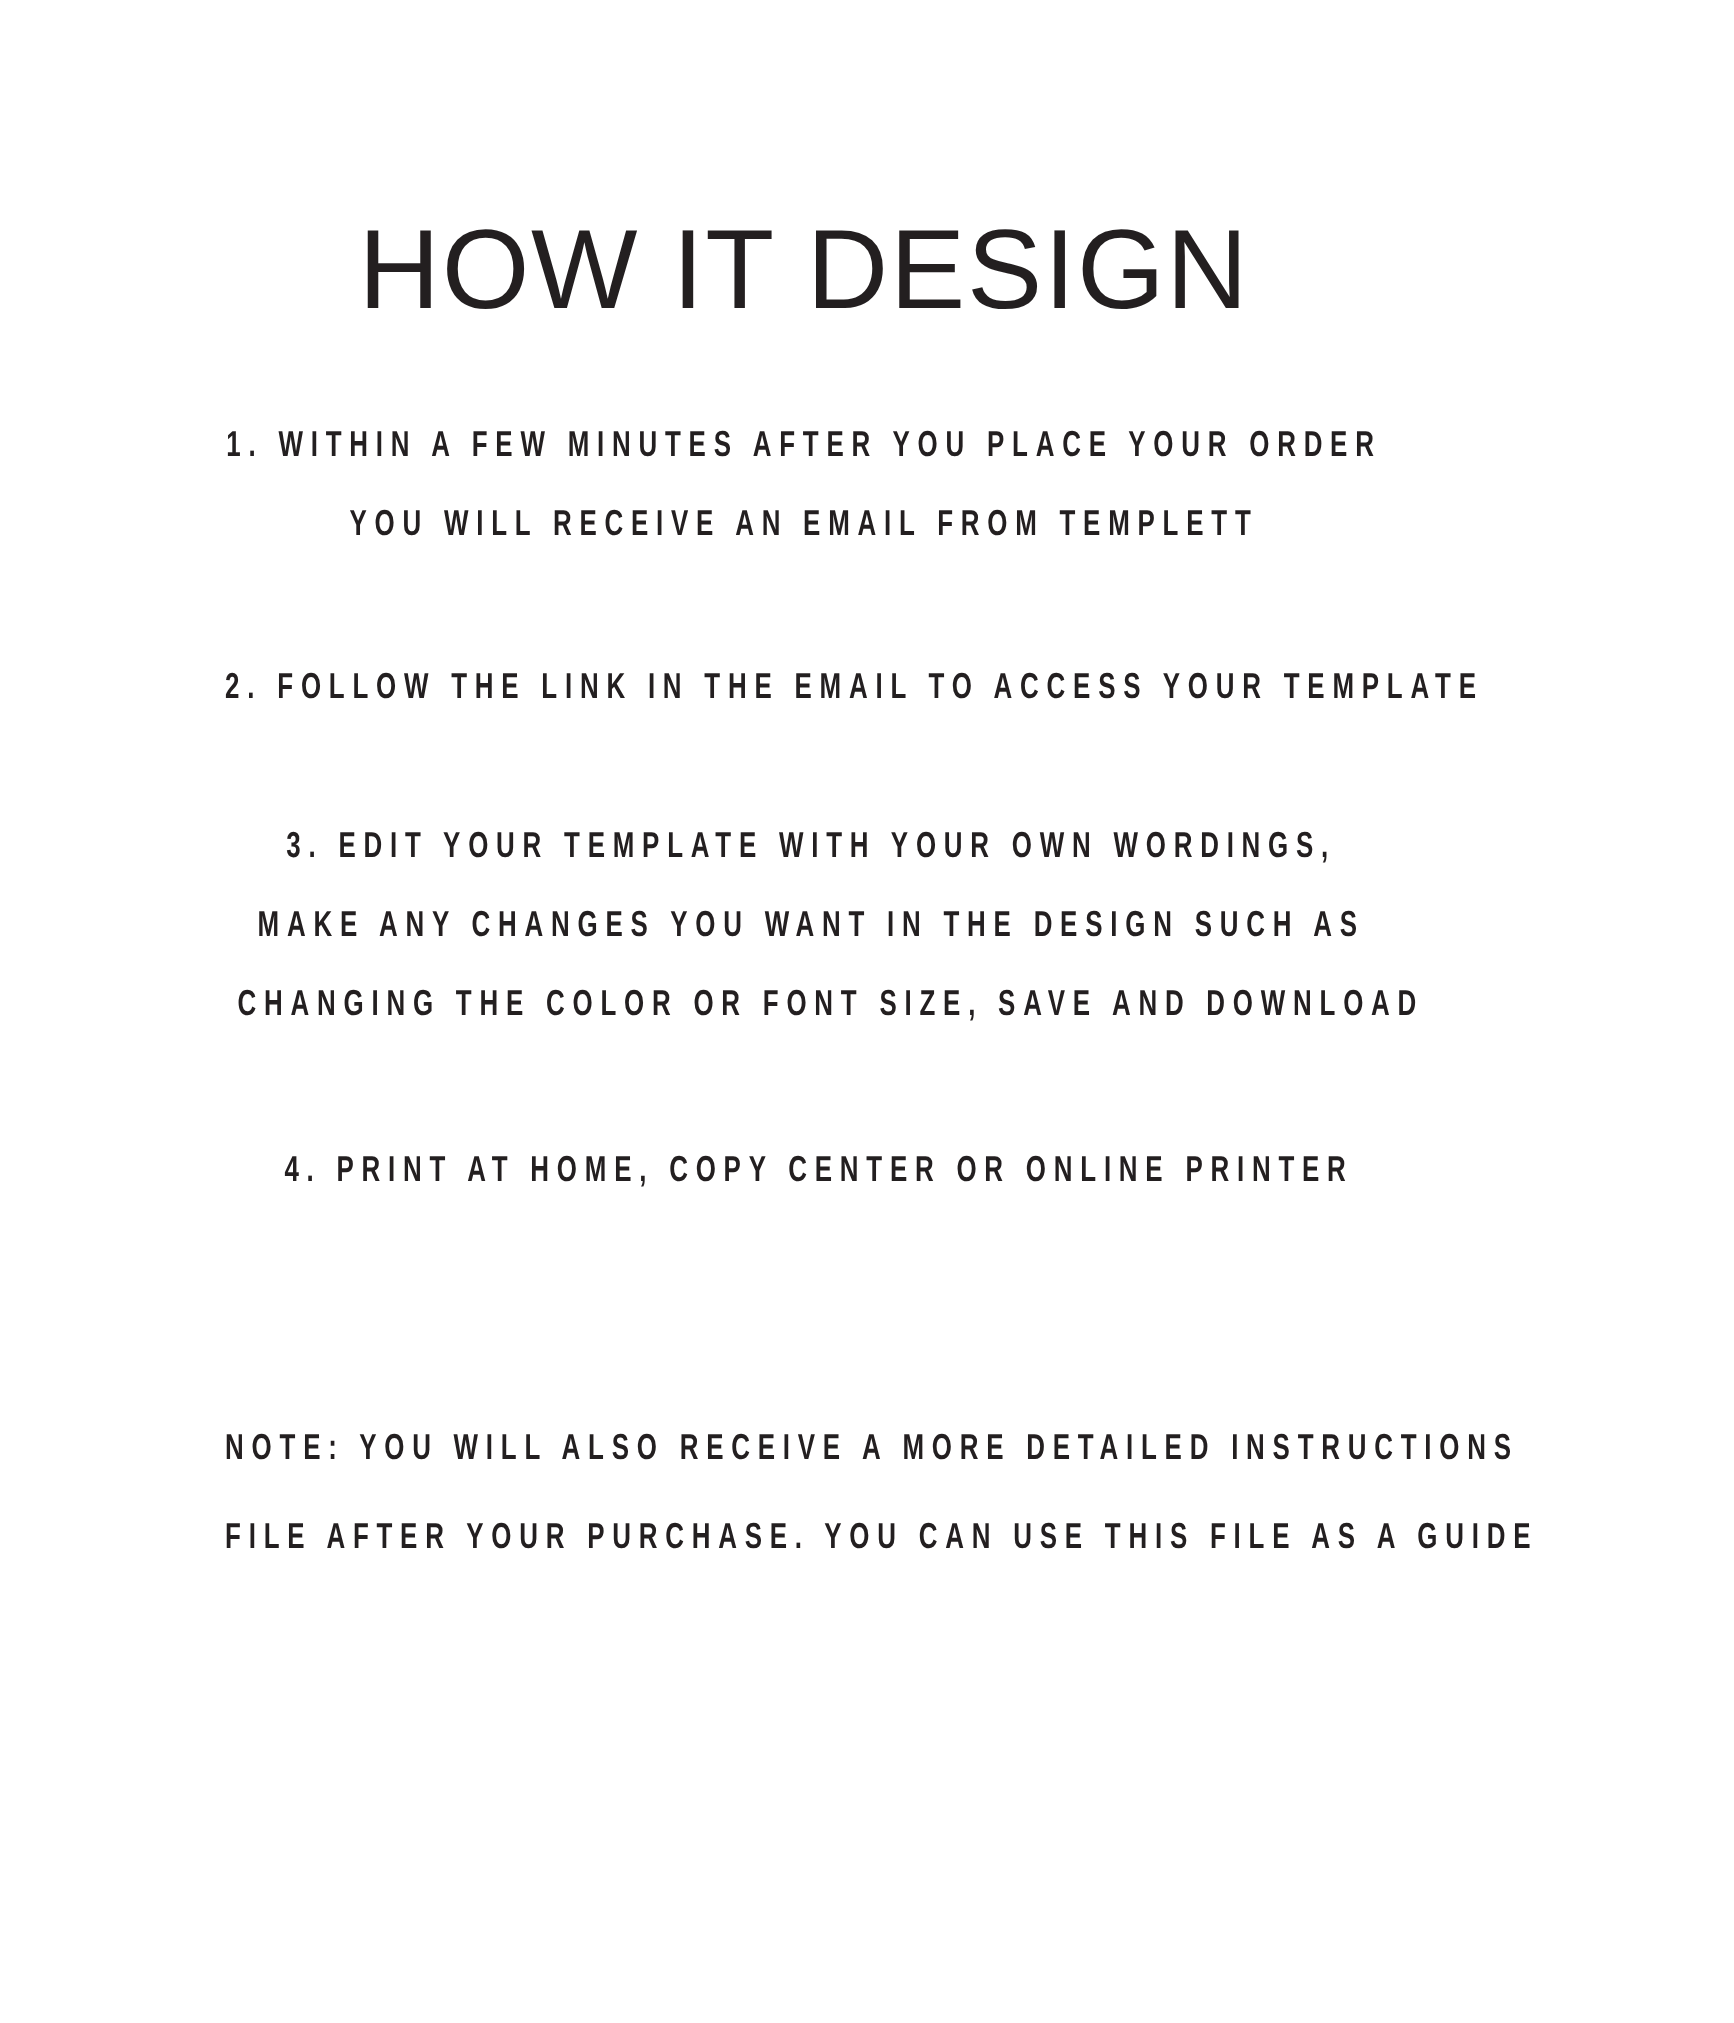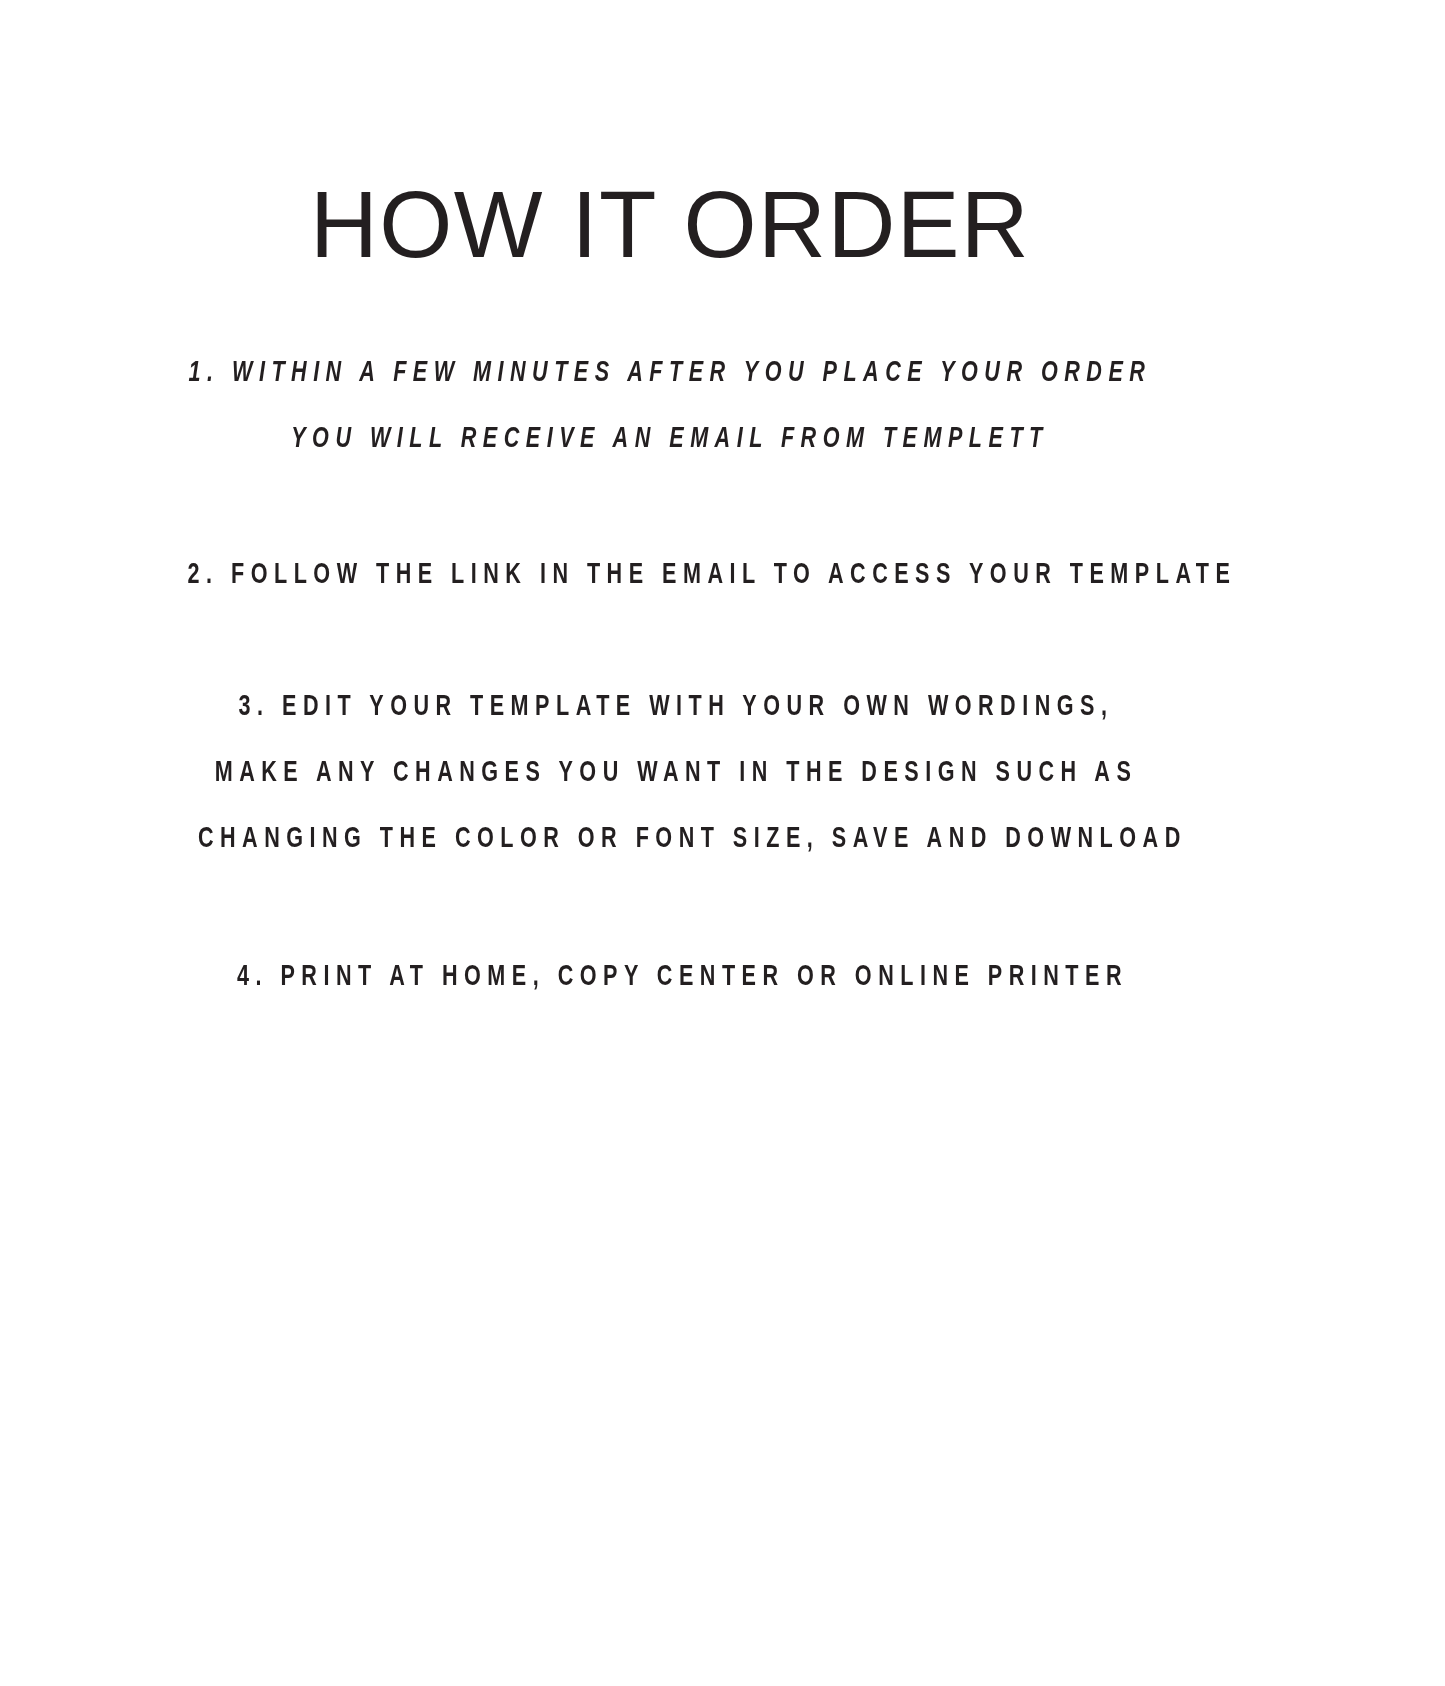--- a/index.html
+++ b/index.html
@@ -34,35 +34,35 @@
   .para .line{
     display:block;
     font-weight:700;
     font-size:30px;
     line-height:66px;
     letter-spacing:0.3em;
     white-space:nowrap;
     transform:scaleX(0.72);
     color:var(--text-color);
   }
-  .step-1{margin-top:61px;font-style:italic;}
+  .step-1{margin-top:61px;}
   .step-2{margin-top:70px;}
   .step-3{margin-top:66px;padding-left:12px;}
   .step-4{margin-top:72px;padding-left:25px;}
   .contact-para{margin-top:68px;}
   .note-para{margin-top:162px;}
   .note-para .line{line-height:74px;}
 </style>
 </head>
 <body>
 
 <div class="page">
   <div class="content">
 
-    <h1 class="doc-title">HOW IT ORDER</h1>
+    <h1 class="doc-title">HOW IT DESIGN</h1>
 
     <div class="para step-1">
       <span class="line">1. WITHIN A FEW MINUTES AFTER YOU PLACE YOUR ORDER</span>
       <span class="line">YOU WILL RECEIVE AN EMAIL FROM TEMPLETT</span>
     </div>
 
     <div class="para step-2">
       <span class="line">2. FOLLOW THE LINK IN THE EMAIL TO ACCESS YOUR TEMPLATE</span>
     </div>
 
@@ -70,15 +70,19 @@
       <span class="line">3. EDIT YOUR TEMPLATE WITH YOUR OWN WORDINGS,</span>
       <span class="line">MAKE ANY CHANGES YOU WANT IN THE DESIGN SUCH AS</span>
       <span class="line">CHANGING THE COLOR OR FONT SIZE, SAVE AND DOWNLOAD</span>
     </div>
 
     <div class="para step-4">
       <span class="line">4. PRINT AT HOME, COPY CENTER OR ONLINE PRINTER</span>
     </div>
 
 
+    <div class="para note-para">
+      <span class="line">NOTE: YOU WILL ALSO RECEIVE A MORE DETAILED INSTRUCTIONS</span>
+      <span class="line">FILE AFTER YOUR PURCHASE. YOU CAN USE THIS FILE AS A GUIDE</span>
+    </div>
 
   </div>
 </div>
 
 </body></html>

